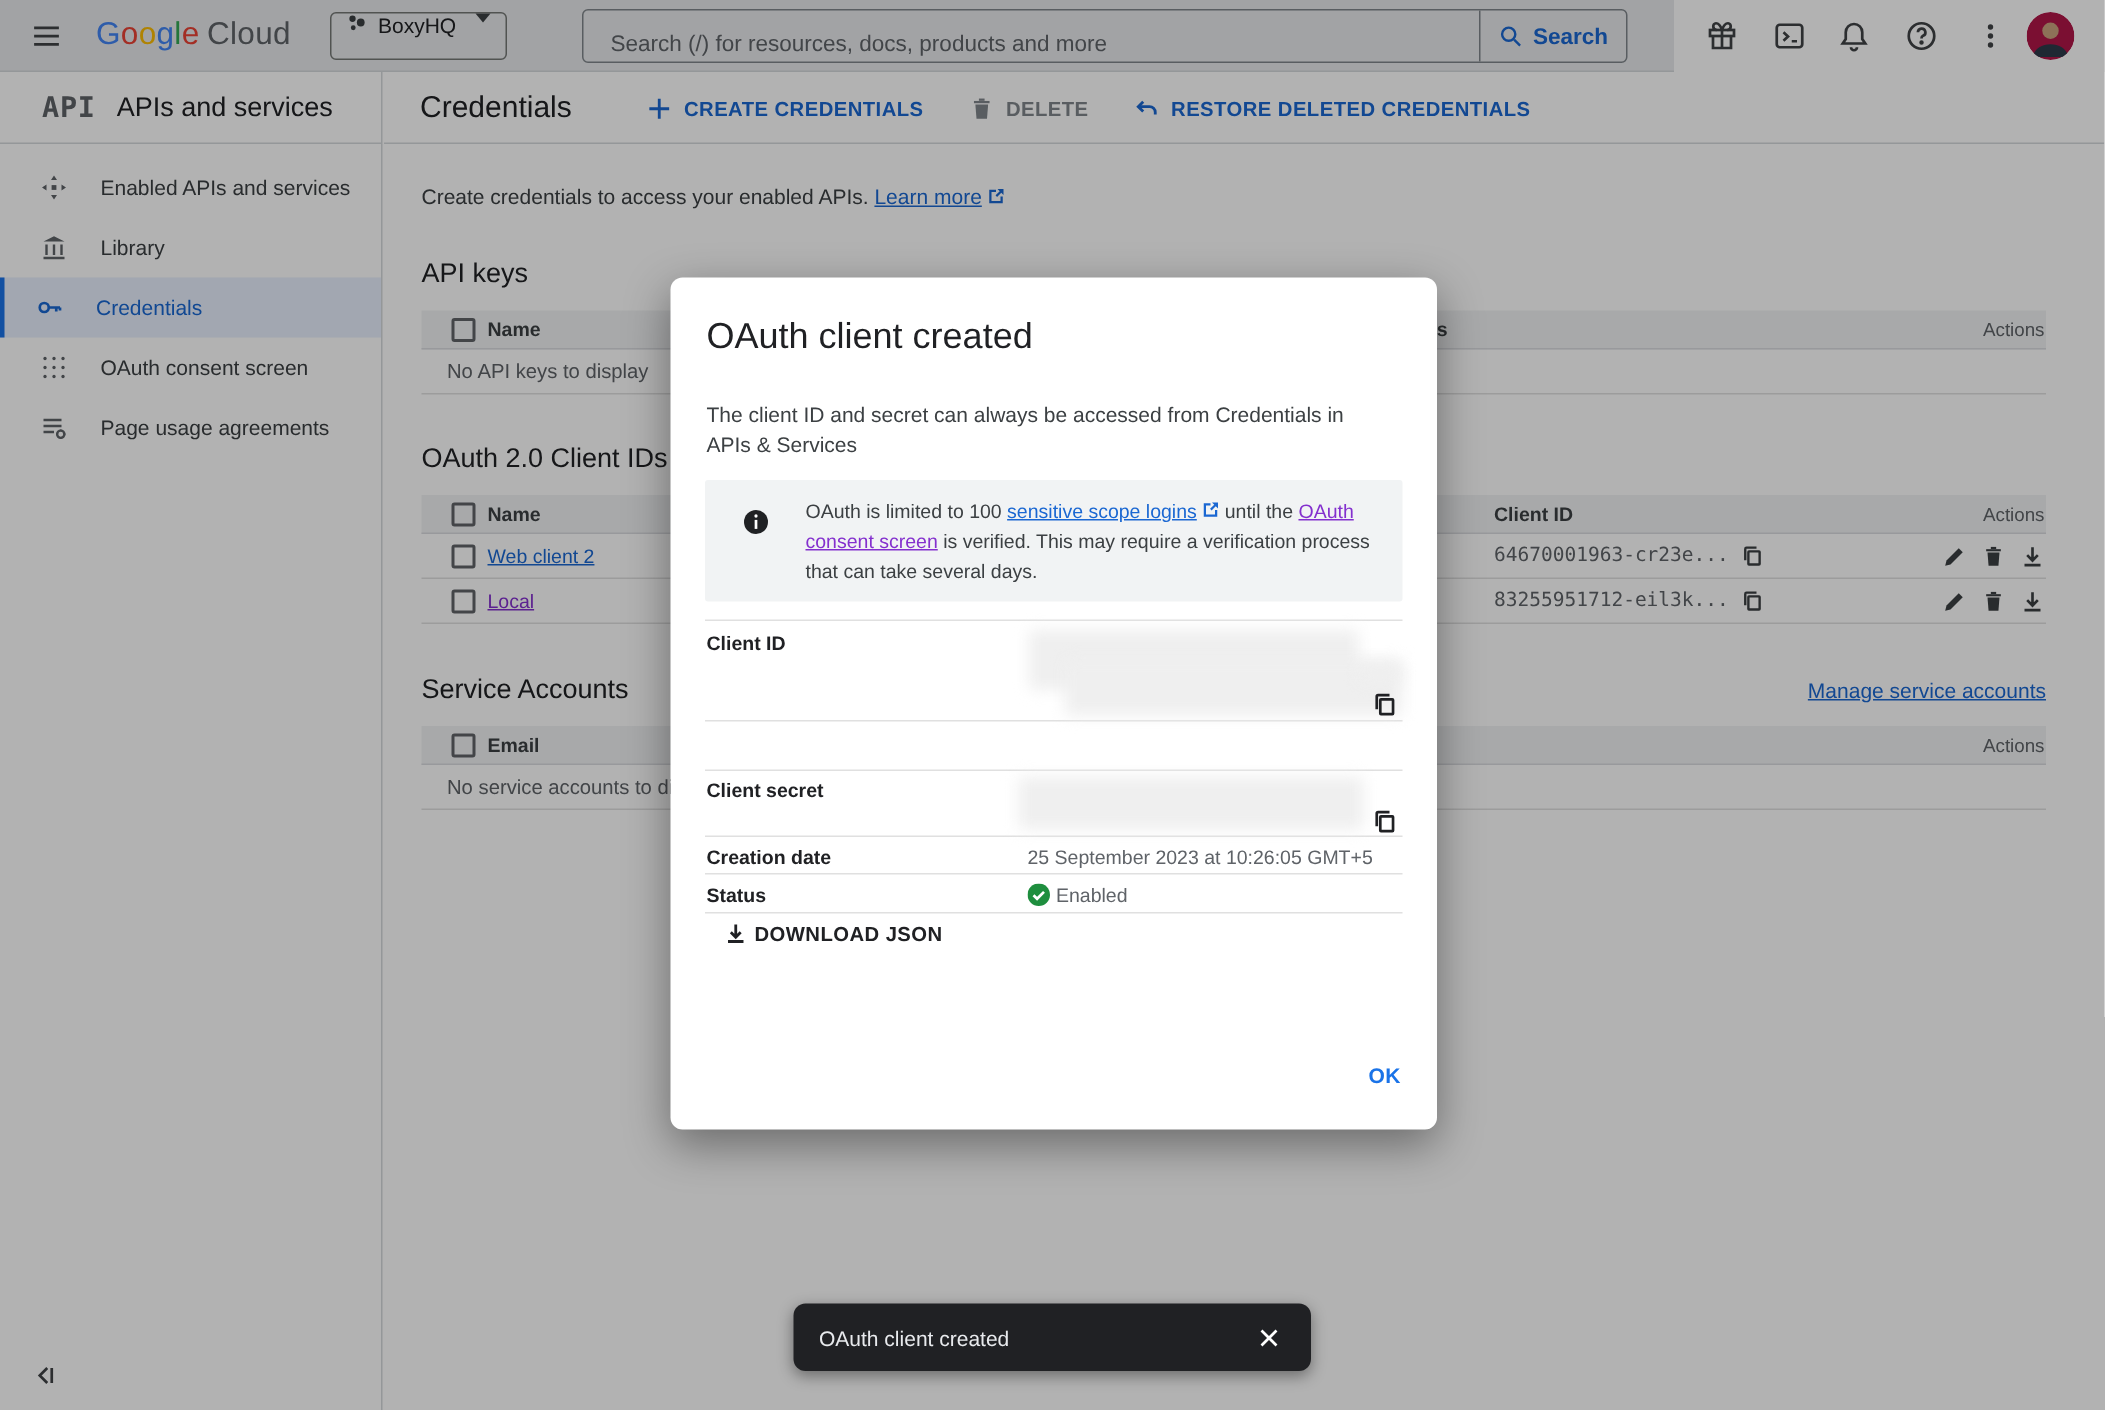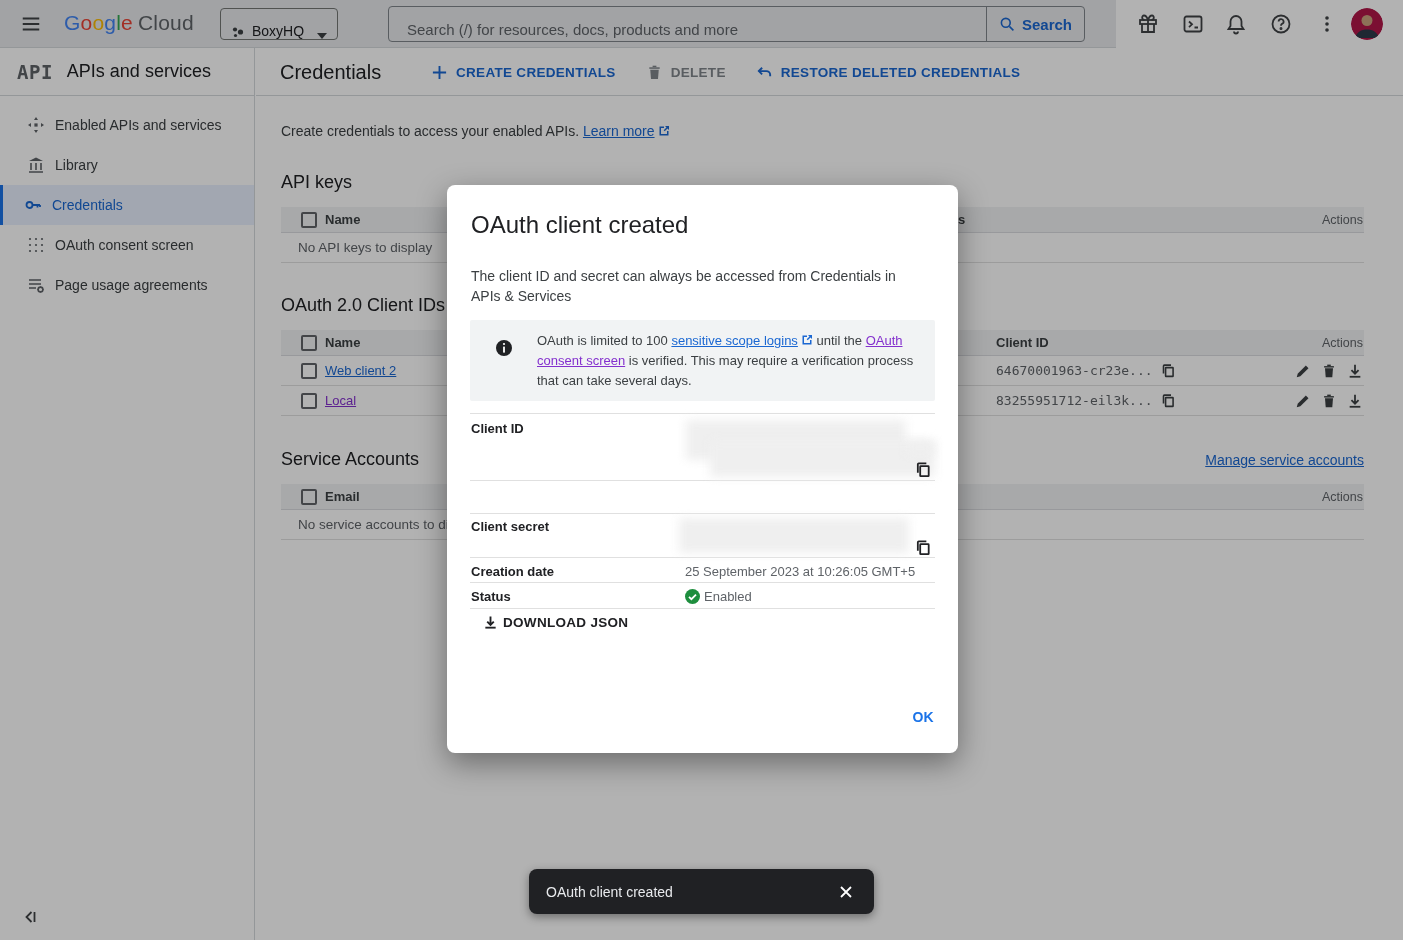--- a/index.html
+++ b/index.html
@@ -5,37 +5,37 @@
   * { margin:0; padding:0; box-sizing:border-box; }
   html,body { width:1403px; height:940px; overflow:hidden; }
   body { font-family:"Liberation Sans", sans-serif; background:#fff; position:relative; color:#202124; }
 
   
   .topbar { position:absolute; left:0; top:0; width:1116px; height:48px; background:#e8eaed; border-bottom:1px solid #d5d8db; z-index:1; }
   .hamburger { position:absolute; left:20px; top:13px; width:22px; height:22px; cursor:pointer; }
   .gc-logo { position:absolute; left:64px; top:11px; font-size:21px; letter-spacing:.2px; cursor:pointer; }
   .gc-logo .cloud { color:#5f6368; margin-left:5px; }
   .lg-b{color:#4285F4}.lg-r{color:#EA4335}.lg-y{color:#FBBC05}.lg-g{color:#34A853}
-  .proj-btn { position:absolute; left:220px; top:8px; width:118px; height:32px; border:1px solid #747775; border-radius:4px; display:flex; align-items:flex-end; padding:0 10px; gap:8px; cursor:pointer; }
+  .proj-btn { position:absolute; left:220px; top:8px; width:118px; height:32px; border:1px solid #747775; border-radius:4px; display:flex; align-items:flex-start; padding:0 10px; gap:8px; cursor:pointer; }
   .proj-label { font-size:14px; color:#202124; flex:1; }
   .caret { width:0; height:0; border-left:5px solid transparent; border-right:5px solid transparent; border-top:6px solid #3c4043; }
   .searchbar { position:absolute; left:388px; top:6px; width:697px; height:36px; border:1px solid #80868b; border-radius:4px; display:flex; align-items:stretch; }
   .searchbar input { flex:1; border:none; outline:none; background:transparent; font-family:"Liberation Sans",sans-serif; font-size:15px; color:#3c4043; padding:0 18px;margin-top:11px; }
   .searchbar input::placeholder { color:#5f6368; opacity:1; }
   .search-btn { width:98px; border-left:1px solid #80868b; display:flex; align-items:center; justify-content:center; gap:7px; color:#1a67d2; font-size:15px; font-weight:700; cursor:pointer; }
   .top-ic { position:absolute; top:12px; width:24px; height:24px; color:#3f4245; cursor:pointer; }
   .avatar { position:absolute; left:1351px; top:8px; width:32px; height:32px; border-radius:50%; overflow:hidden; cursor:pointer; }
 
   
   .sidebar { position:absolute; left:0; top:48px; width:255px; height:892px; background:#fff; border-right:1px solid #d5d8db; z-index:1; }
-  .sb-head { height:48px; border-bottom:1px solid #d5d8db; display:flex; align-items:center; gap:14px; padding-left:17px; }
+  .sb-head { height:48px; border-bottom:1px solid #d5d8db; display:flex; align-items:center; gap:14px; padding-left:28px; }
   .sb-glyph { font-family:"DejaVu Sans Mono",monospace; font-weight:700; font-size:19px; color:#5f6368; letter-spacing:0.5px; }
   .sb-title { font-size:18px; color:#202124; }
   .sb-nav { padding-top:9px; }
-  .sb-item { height:40px; display:flex; align-items:center; gap:10px; padding-left:24px; font-size:14px; color:#3c4043; cursor:pointer; border-left:3px solid transparent; }
+  .sb-item { height:40px; display:flex; align-items:center; gap:22px; padding-left:24px; font-size:14px; color:#3c4043; cursor:pointer; border-left:3px solid transparent; }
   .sb-item .ic { width:18px; height:18px; color:#5f6368; flex:0 0 18px; }
   .sb-item.sel { background:#e8f0fe; border-left:3px solid #1a73e8; color:#1967d2; padding-left:21px; }
   .sb-item.sel .ic { color:#1967d2; }
   .collapse-btn { position:absolute; left:22px; bottom:14px; width:18px; height:18px; color:#3f4245; cursor:pointer; }
 
   
   .main { position:absolute; left:256px; top:48px; width:1147px; height:892px; background:#fff; }
   .page-head { position:absolute; left:0; top:0; width:100%; height:48px; border-bottom:1px solid #d5d8db; }
   .page-title { position:absolute; left:24px; top:13px; font-size:20px; color:#202124; }
   .head-actions { position:absolute; left:175px; top:0; height:48px; display:flex; align-items:center; gap:30px; }

